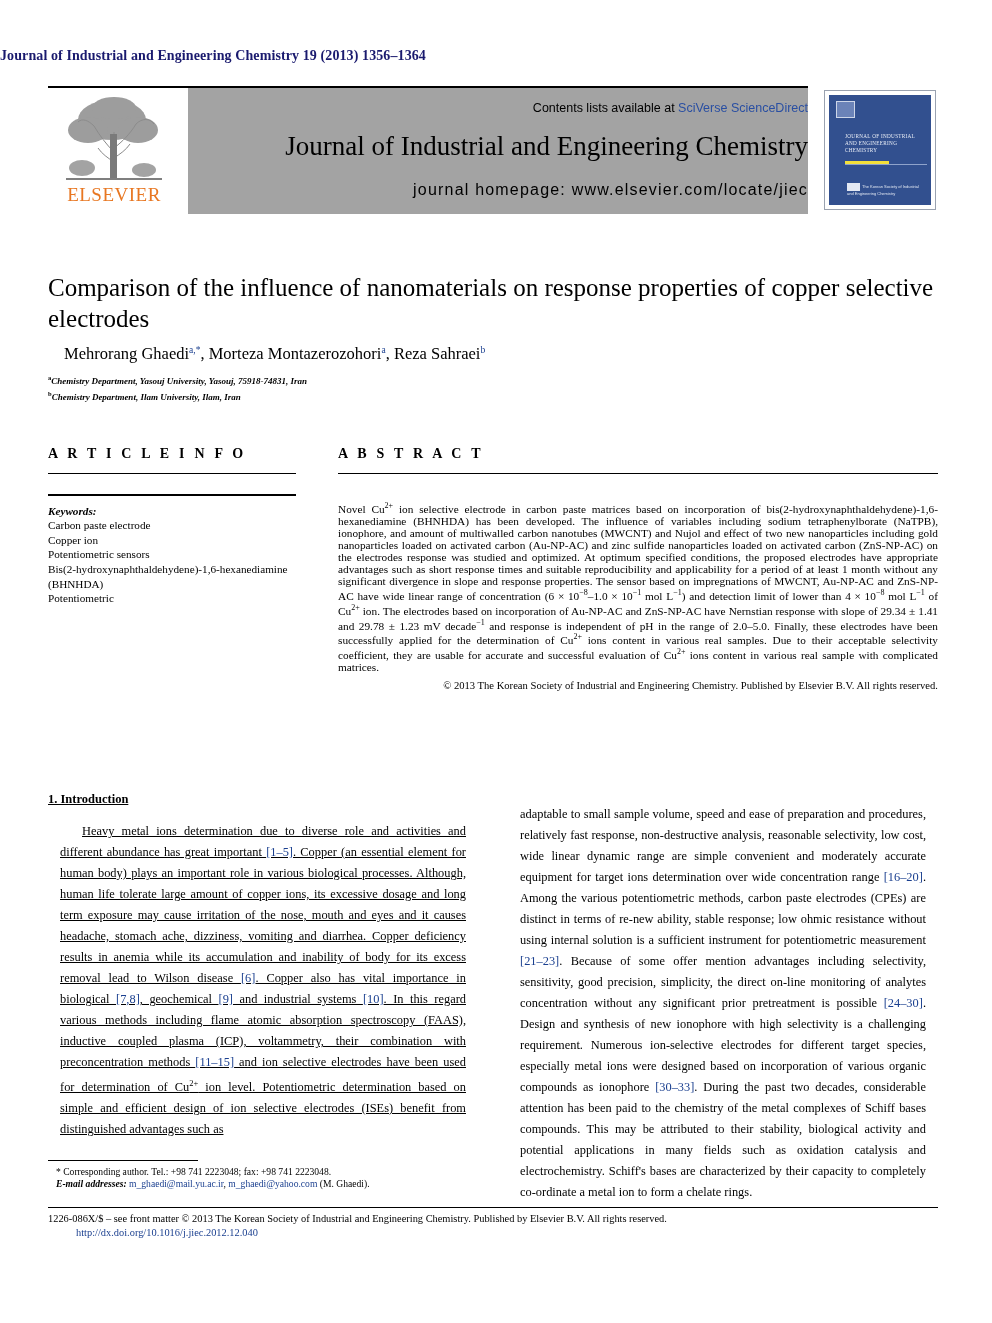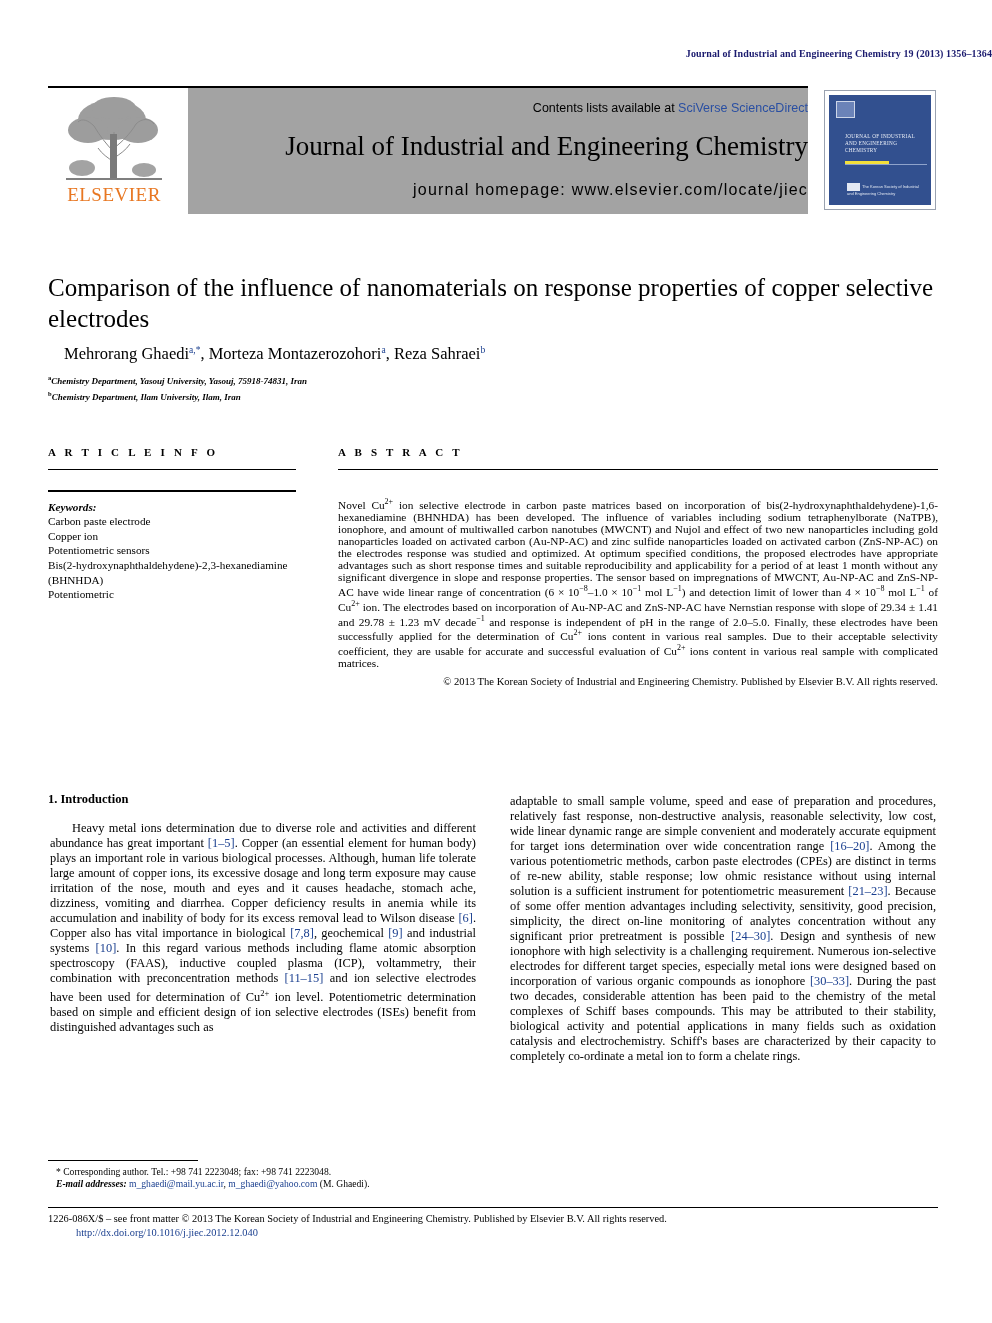--- a/index.html
+++ b/index.html
@@ -21,22 +21,22 @@
     width: 992px;
     height: 1323px;
     padding: 0;
   }
 
   
   .running-head {
     position: absolute;
     left: 0; top: 48px;
     width: 992px;
-    text-align: right;
-    font-size: 10px;
+    text-align: left;
+    font-size: 14px;
     font-weight: bold;
     color: #1a1a6e;
     letter-spacing: 0.1px;
   }
 
   
   .header-rule {
     position: absolute;
     left: 48px; top: 86px;
     width: 760px;
@@ -211,21 +211,21 @@
     left: 48px; top: 446px;
     width: 248px;
   }
   .abs-col {
     position: absolute;
     left: 338px; top: 446px;
     width: 600px;
   }
   .sec-head {
     font-family: "Liberation Serif", serif;
-    font-size: 11px;
+    font-size: 14px;
     font-weight: bold;
     letter-spacing: 3.2px;
     color: #000;
   }
   .sec-rule {
     height: 1px;
     background: #000;
     margin-top: 11px;
   }
   .sec-rule.thick { height: 1.4px; }
@@ -260,38 +260,39 @@
     line-height: 14px;
     text-align: right;
     font-family: "Liberation Serif", serif;
   }
 
   
   .body-left {
     position: absolute;
     left: 48px; top: 792px;
     width: 430px;
+    text-decoration: underline;
   }
   .body-right {
     position: absolute;
     left: 508px; top: 792px;
     width: 430px;
   }
   .body-head {
     font-size: 12.5px;
     font-weight: bold;
     font-family: "Liberation Serif", serif;
     margin: 0 0 14px 0;
   }
   .body-p {
     font-size: 12.4px;
-    line-height: 15px;
+    line-height: 21px;
     text-align: justify;
     text-indent: 22px;
-    margin: 2px;
+    margin: 12px;
     font-family: "Liberation Serif", serif;
     hyphens: auto;
   }
   .body-p.noindent { text-indent: 0; }
   .body-p sup, .body-p sub { font-size: 8.5px; }
   .ref { color: #1a3f8f; }
 
   
   .footnote-rule {
     position: absolute;
@@ -398,21 +399,21 @@
     <div class="sec-rule thick"></div>
 
 
     <div class="info-sep"></div>
 
     <div class="info-group">
       <div class="info-label">Keywords:</div>
       <div>Carbon paste electrode</div>
       <div>Copper ion</div>
       <div>Potentiometric sensors</div>
-      <div>Bis(2-hydroxynaphthaldehydene)-2,3-hexanediamine (BHNHDA)</div>
+      <div>Bis(2-hydroxynaphthaldehydene)-1,6-hexanediamine (BHNHDA)</div>
       <div>Potentiometric</div>
     </div>
   </div>
 
   <div class="abs-col">
     <div class="sec-head">A B S T R A C T</div>
     <div class="sec-rule thick"></div>
     <div class="abstract-body">
       Novel Cu<sup>2+</sup> ion selective electrode in carbon paste matrices based on incorporation of bis(2-hydroxynaphthaldehydene)-1,6-hexanediamine (BHNHDA) has been developed. The influence of variables including sodium tetraphenylborate (NaTPB), ionophore, and amount of multiwalled carbon nanotubes (MWCNT) and Nujol and effect of two new nanoparticles including gold nanoparticles loaded on activated carbon (Au-NP-AC) and zinc sulfide nanoparticles loaded on activated carbon (ZnS-NP-AC) on the electrodes response was studied and optimized. At optimum specified conditions, the proposed electrodes have appropriate advantages such as short response times and suitable reproducibility and applicability for a period of at least 1 month without any significant divergence in slope and response properties. The sensor based on impregnations of MWCNT, Au-NP-AC and ZnS-NP-AC have wide linear range of concentration (6 × 10<sup>−8</sup>–1.0 × 10<sup>−1</sup> mol L<sup>−1</sup>) and detection limit of lower than 4 × 10<sup>−8</sup> mol L<sup>−1</sup> of Cu<sup>2+</sup> ion. The electrodes based on incorporation of Au-NP-AC and ZnS-NP-AC have Nernstian response with slope of 29.34 ± 1.41 and 29.78 ± 1.23 mV decade<sup>−1</sup> and response is independent of pH in the range of 2.0–5.0. Finally, these electrodes have been successfully applied for the determination of Cu<sup>2+</sup> ions content in various real samples. Due to their acceptable selectivity coefficient, they are usable for accurate and successful evaluation of Cu<sup>2+</sup> ions content in various real sample with complicated matrices.
     </div>

